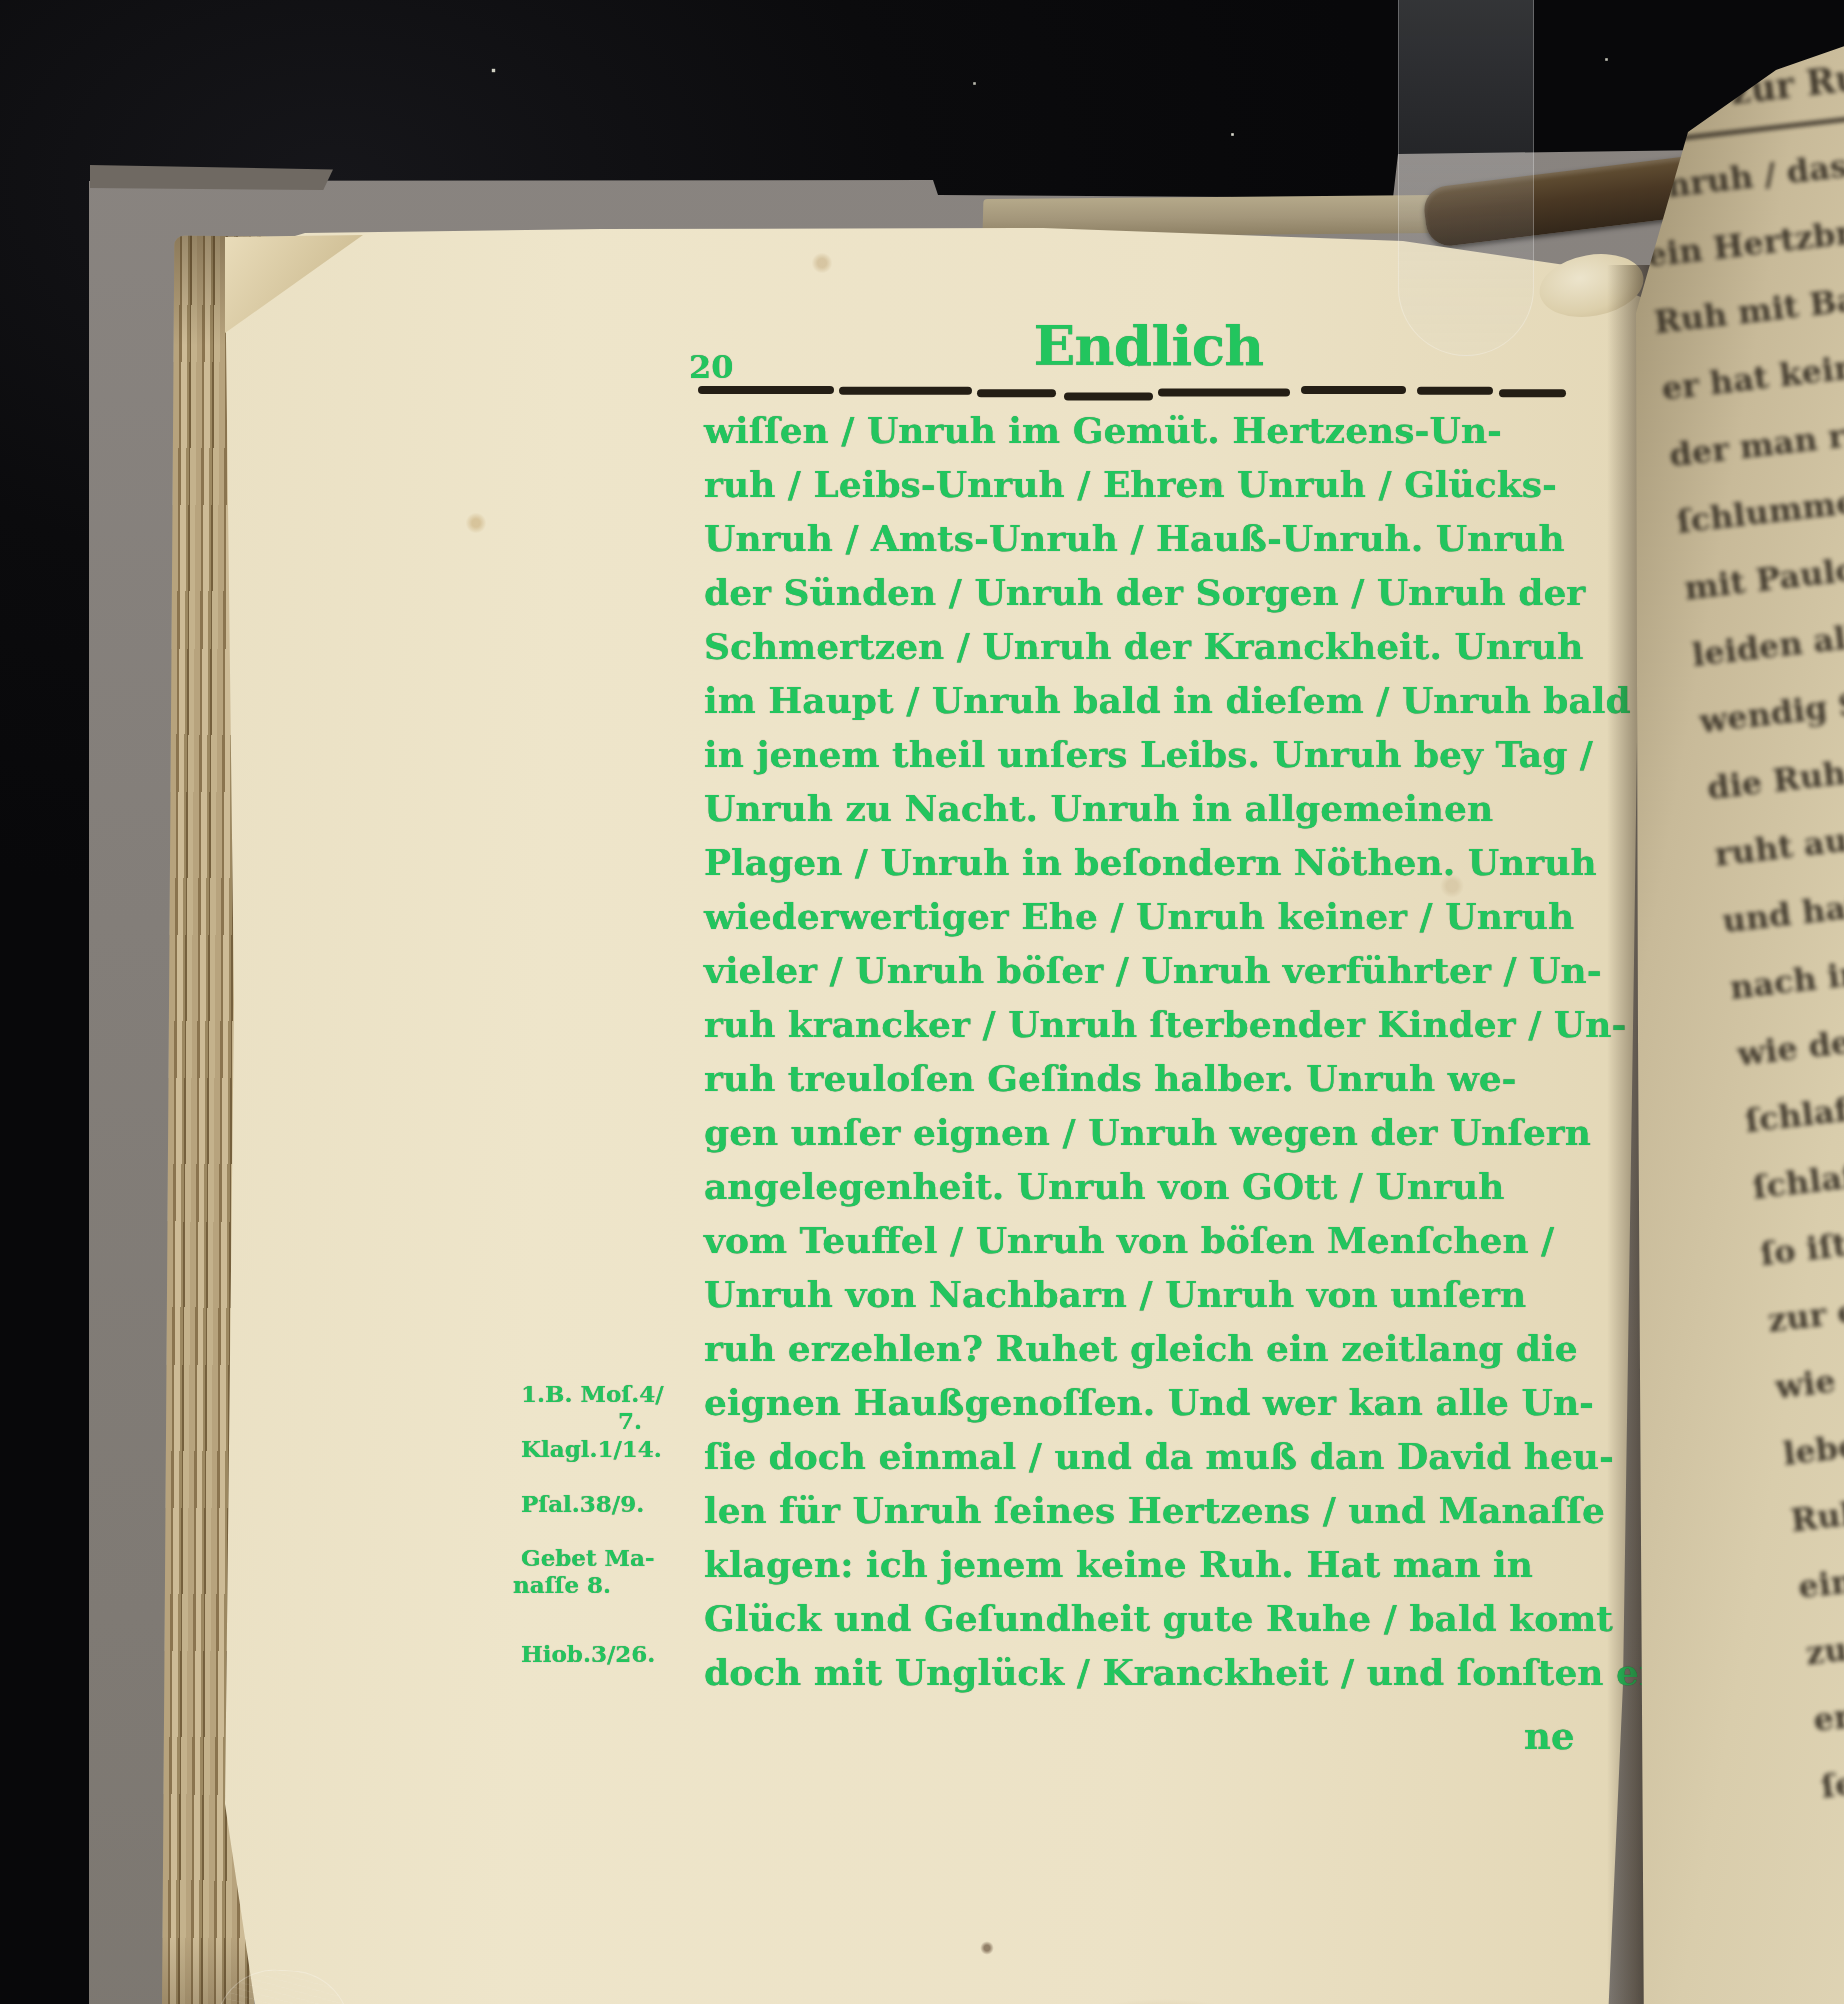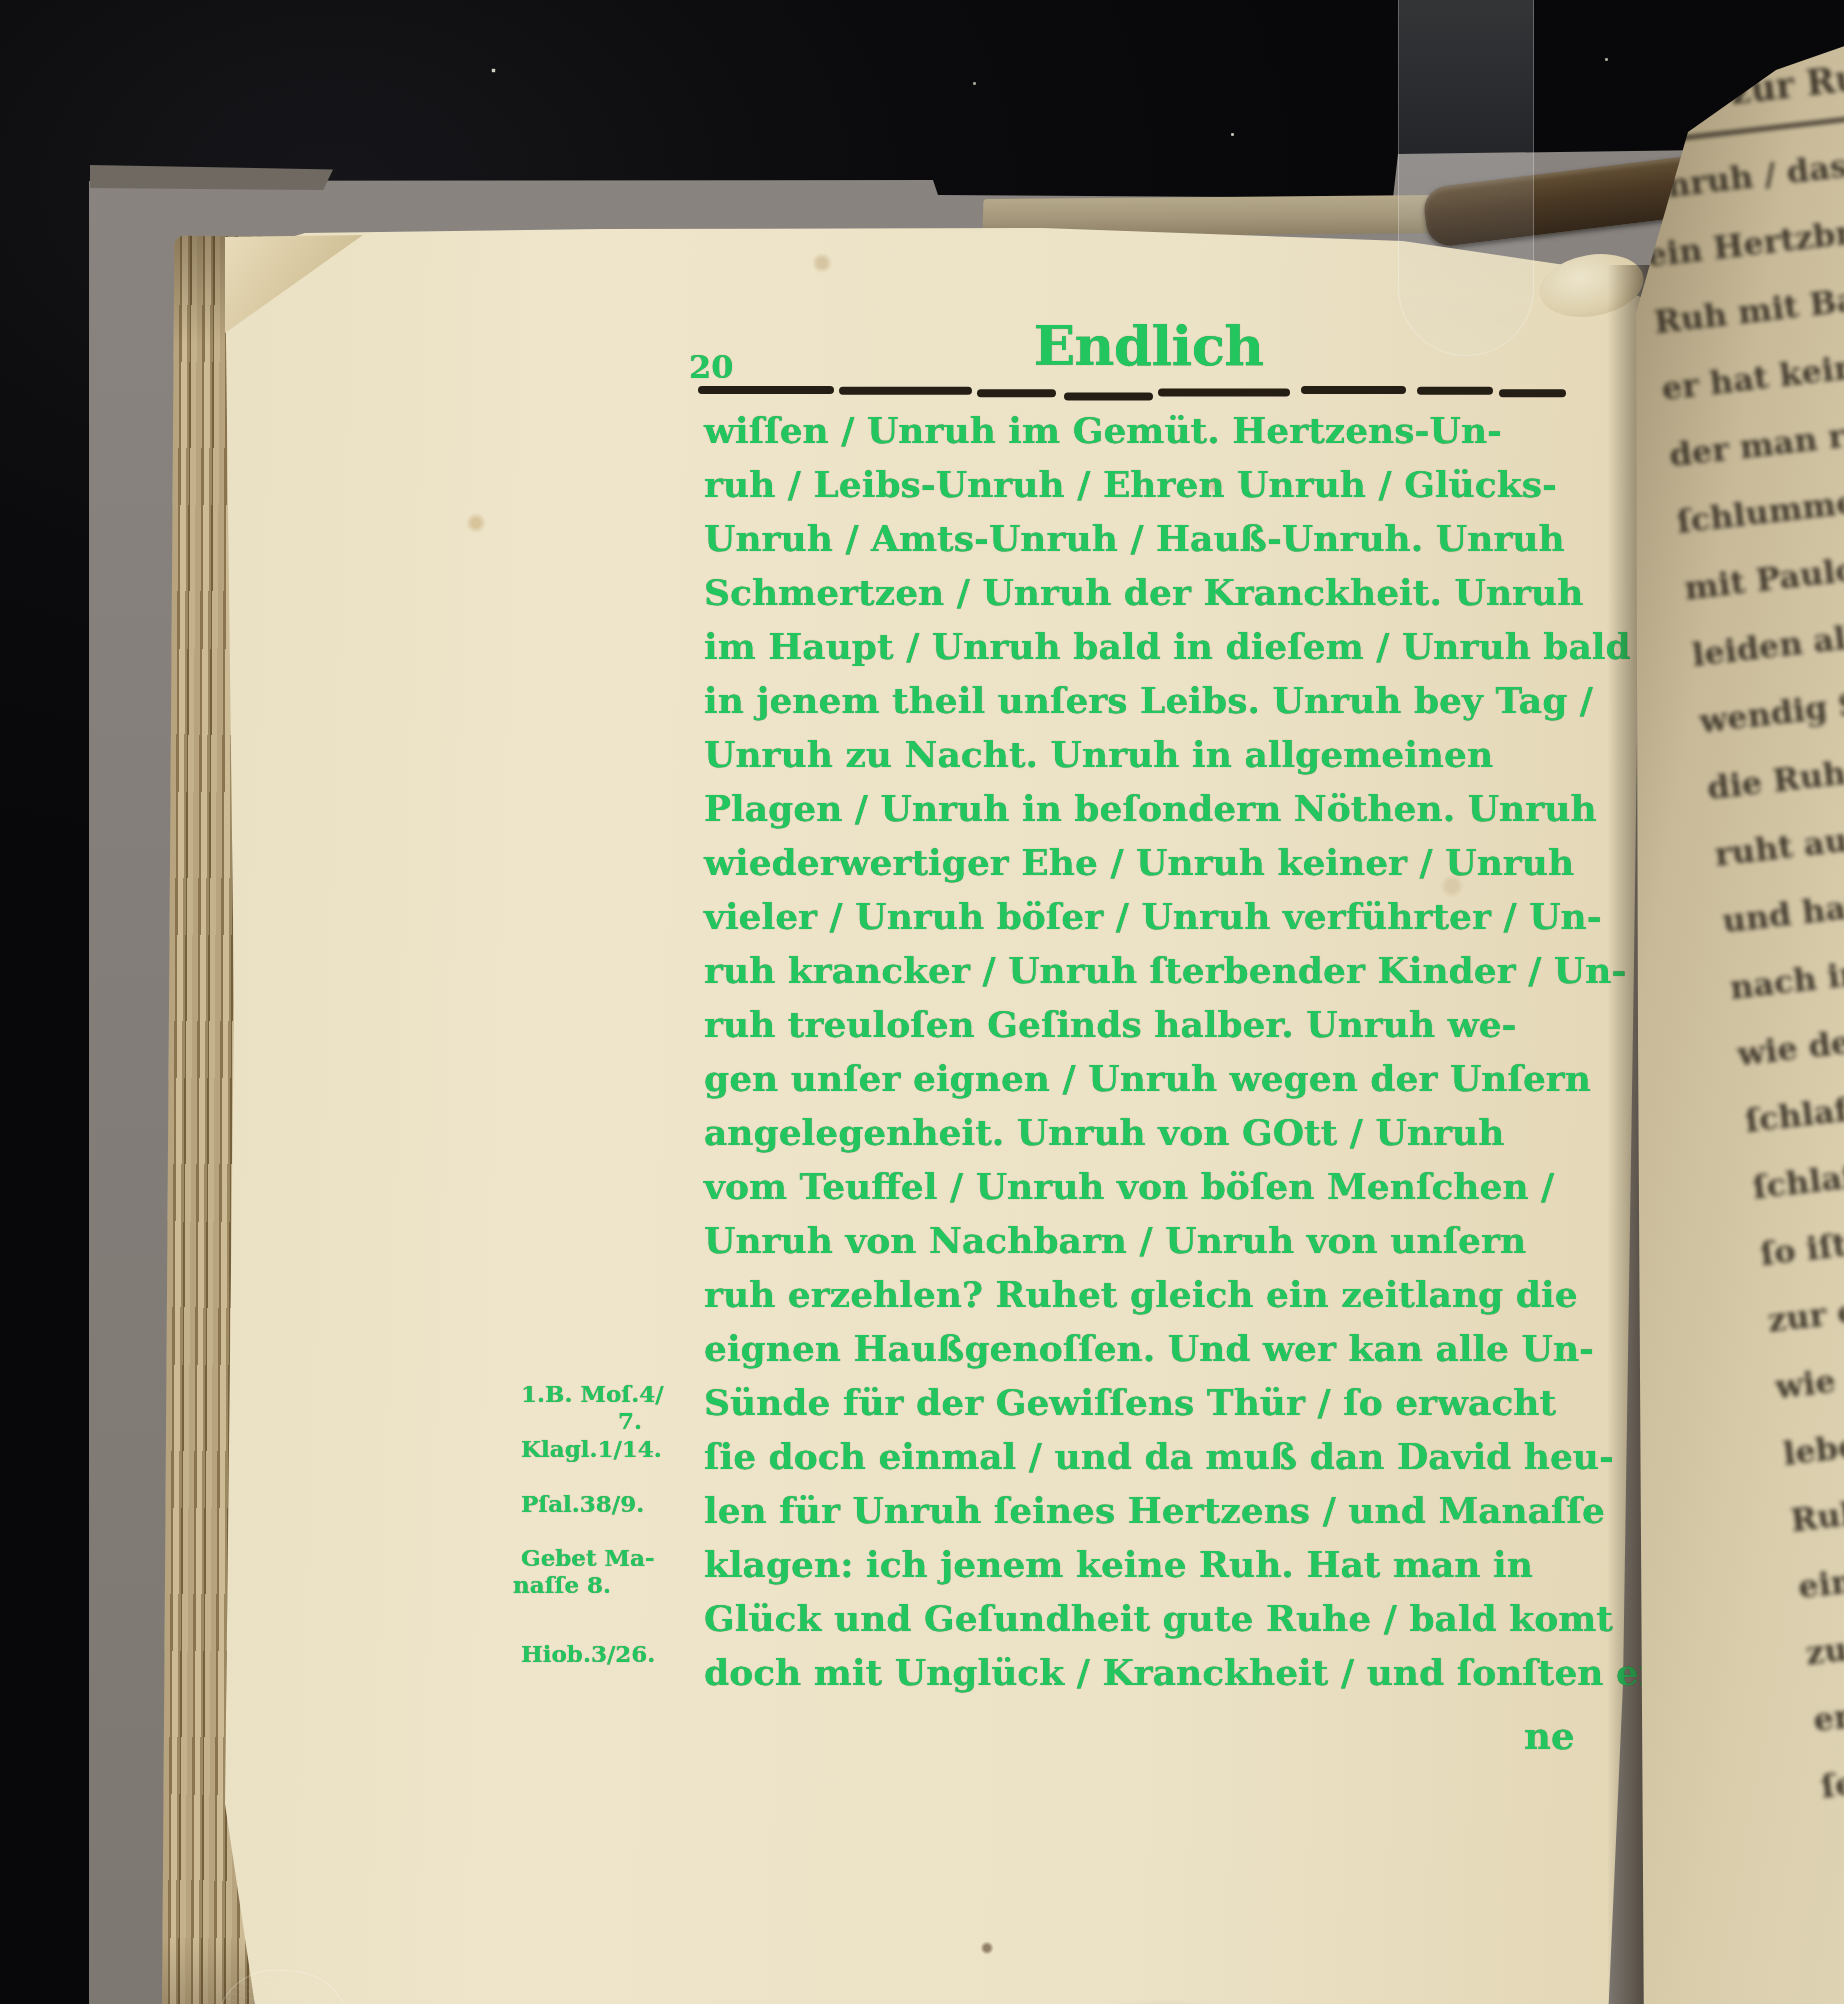--- a/index.html
+++ b/index.html
@@ -131,36 +131,36 @@
     <span style="width:132px;margin-left:4.8px;transform:translateY(2.4px)"></span>
     <span style="width:105px;margin-left:10.4px"></span>
     <span style="width:76px;margin-left:11.2px;transform:translateY(0.8px)"></span>
     <span style="width:67px;margin-left:6.4px;transform:translateY(3.2px)"></span>
   </div>
 
   <div class="body ink">
     <div class="bl">wiſſen / Unruh im Gemüt.  Hertzens-Un-</div>
     <div class="bl">ruh / Leibs-Unruh / Ehren Unruh / Glücks-</div>
     <div class="bl">Unruh / Amts-Unruh / Hauß-Unruh. Unruh</div>
+    <div class="bl">der Sünden / Unruh der Sorgen / Unruh der</div>
     <div class="bl">Schmertzen /  Unruh der Kranckheit. Unruh</div>
     <div class="bl">im Haupt / Unruh bald in dieſem / Unruh bald</div>
     <div class="bl">in jenem theil unſers Leibs. Unruh bey Tag /</div>
     <div class="bl">Unruh zu Nacht.  Unruh in allgemeinen</div>
     <div class="bl">Plagen / Unruh in beſondern Nöthen. Unruh</div>
     <div class="bl">wiederwertiger Ehe /  Unruh keiner /  Unruh</div>
     <div class="bl">vieler / Unruh böſer /  Unruh verführter / Un-</div>
     <div class="bl">ruh krancker / Unruh ſterbender Kinder / Un-</div>
     <div class="bl">ruh treuloſen Geſinds halber.   Unruh we-</div>
     <div class="bl">gen unſer eignen /  Unruh wegen der Unſern</div>
     <div class="bl">angelegenheit.  Unruh von GOtt / Unruh</div>
     <div class="bl">vom Teuffel /  Unruh von böſen Menſchen /</div>
     <div class="bl">Unruh von Nachbarn /  Unruh von unſern</div>
     <div class="bl">ruh erzehlen?  Ruhet gleich ein zeitlang die</div>
     <div class="bl">eignen Haußgenoſſen.  Und wer kan alle Un-</div>
-    <div class="bl">Sünde für der Gewiſſens Thür / ſo erwacht</div>
     <div class="bl">ſie doch einmal / und da muß dan David heu-</div>
     <div class="bl">len für Unruh ſeines Hertzens / und Manaſſe</div>
     <div class="bl">klagen:  ich jenem keine Ruh.  Hat man in</div>
     <div class="bl">Glück und Geſundheit gute Ruhe / bald komt</div>
     <div class="bl">doch mit Unglück / Kranckheit / und ſonſten ei-</div>
   </div>
 
   <div class="mnote ink" style="top:1381px">1.B. Moſ.4/</div>
   <div class="mnote ink" style="top:1408px;left:618px">7.</div>
   <div class="mnote ink" style="top:1436px">Klagl.1/14.</div>

